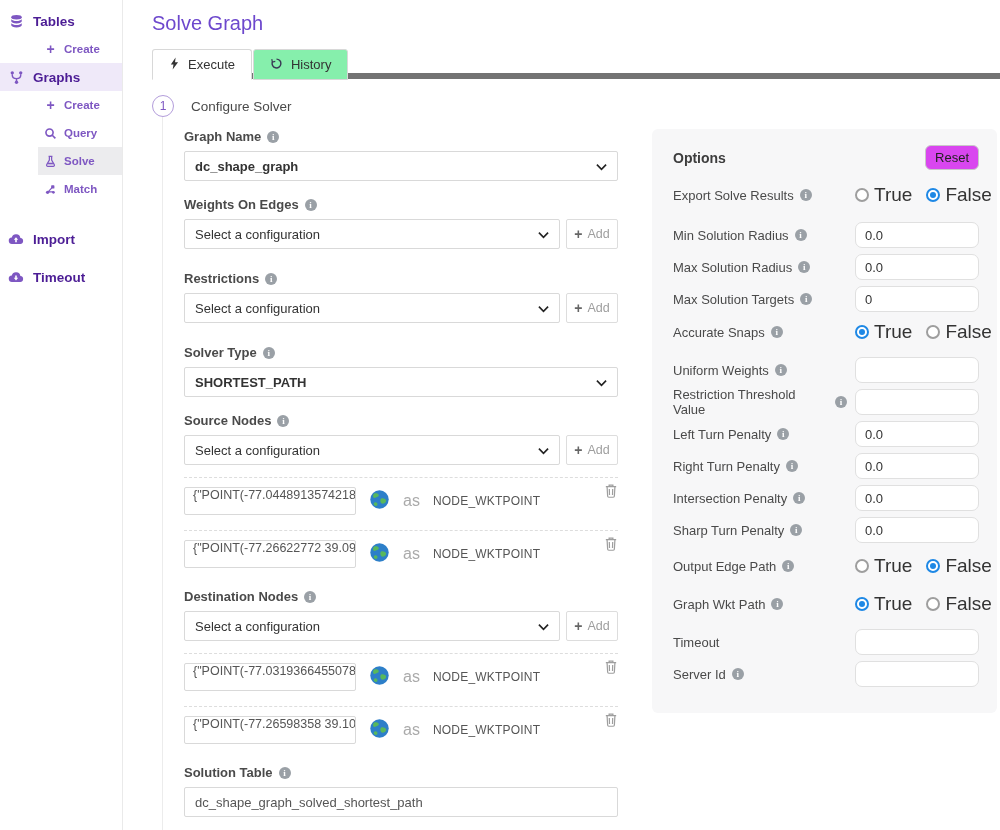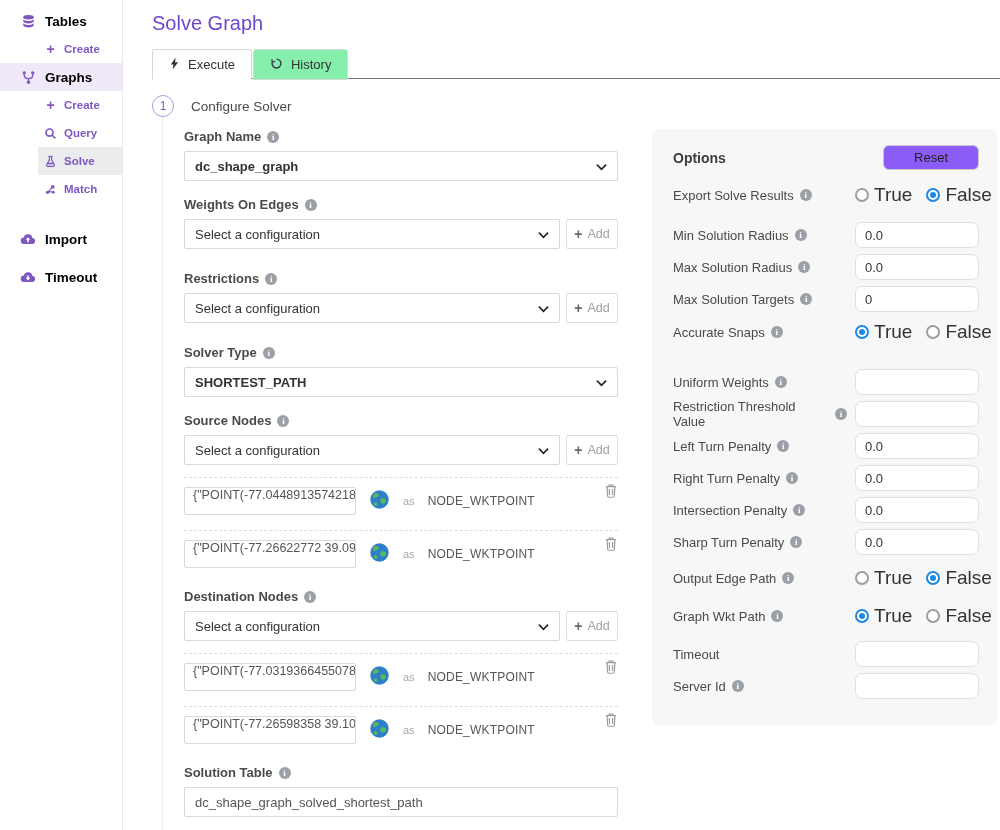--- a/index.html
+++ b/index.html
@@ -4,35 +4,35 @@
 <style>
   * { margin:0; padding:0; box-sizing:border-box; }
   html,body { width:1000px; height:830px; background:#fff; overflow:hidden;
     font-family:"Liberation Sans", sans-serif; color:#333; }
   .app { display:flex; width:1000px; height:830px; }
 
   
   .sidebar { width:123px; min-width:123px; height:830px; border-right:1px solid #eaeaea; padding-top:7px; background:#fff; }
   .side-row { height:28px; display:flex; align-items:center; cursor:pointer; }
   .side-row .ic { width:16px; height:16px; display:inline-flex; align-items:center; justify-content:center; }
-  .side-main { padding-left:20px; font-size:13.5px; font-weight:700; color:#000000; }
+  .side-main { padding-left:8px; font-size:13.5px; font-weight:700; color:#4c1d95; }
   .side-main .ic { margin-right:9px; }
   .side-main.active { background:#efe9f9; }
   .side-sub { padding-left:44px; font-size:11.5px; font-weight:700; color:#7e57c2; }
   .side-sub .ic { margin-right:7px; width:13px; height:13px; }
   .side-sub.active { background:#ececee; margin-left:38px; padding-left:6px; }
   .side-gap { height:22px; }
   .plus-glyph { color:#7e57c2; font-size:14px; font-weight:700; line-height:1; }
 
   
   .main { flex:1; padding:12px 0 0 29px; position:relative; }
   .page-title { font-size:20px; color:#6d48cd; margin-bottom:13px; }
 
   
-  .tabbar { position:relative; border-bottom:1px solid #737373; padding-left:0; display:flex; height:31px; }
+  .tabbar { position:relative; border-bottom:6px solid #737373; padding-left:0; display:flex; height:31px; }
   .tab { display:flex; align-items:center; gap:8px; padding:0 16px; font-size:13px; color:#333;
     border:1px solid #d8d8d8; border-radius:3px 3px 0 0; background:#86efac; cursor:pointer; position:relative; top:1px; height:31px; }
   .tab.active { background:#fff; border-bottom-color:#fff; font-weight:400; }
   .tab + .tab { margin-left:1px; }
 
   
   .step-head { display:flex; align-items:center; margin-top:16px; }
   .step-circle { width:22px; height:22px; border:1px solid #b39ddb; border-radius:50%; color:#7e57c2;
     font-size:12px; display:flex; align-items:center; justify-content:center; background:#fff; }
   .step-label { margin-left:17px; font-size:13.5px; color:#4a4a4a; }
@@ -55,29 +55,29 @@
   .add-btn { margin-left:6px; width:52px; height:30px; border:1px solid #ddd; border-radius:2px; background:#fff;
     display:flex; align-items:center; justify-content:center; gap:5px; font-size:12.5px; color:#9e9e9e; cursor:pointer; }
   .add-btn .plus-glyph { color:#666; }
   .tinput { width:100%; height:30px; border:1px solid #d9d9d9; border-radius:2px; padding:0 10px; font-size:13px; color:#555;
     font-family:"Liberation Sans", sans-serif; background:#fff; }
 
   .point-row { border-top:1px dashed #ddd; margin-top:12px; padding:9px 0 3px 0; display:flex; align-items:center; }
   .point-input { width:172px; height:28px; border:1px solid #d9d9d9; border-radius:2px; padding:0 8px; font-size:12.5px; color:#555;
     white-space:nowrap; overflow:hidden; font-family:"Liberation Sans", sans-serif; background:#fff; }
   .point-row .globe { margin-left:13px; }
-  .as-lbl { margin-left:13px; font-size:11px; color:#aaa; }
+  .as-lbl { margin-left:13px; font-size:16px; color:#aaa; }
   .ptype { margin-left:13px; font-size:12px; color:#555; letter-spacing:.2px; }
   .trash-btn { margin-left:auto; align-self:flex-start; margin-top:-4px; cursor:pointer; }
 
   
   .opt-head { display:flex; align-items:center; margin-bottom:10px; }
   .opt-title { font-size:14px; font-weight:700; color:#3d3d3d; }
-  .reset-btn { margin-left:auto; background:#8b5cf6; border:1px solid #c8c8c8; border-radius:6px; font-size:13px; color:#222;
-    padding:4px 30px; cursor:pointer; font-family:"Liberation Sans", sans-serif; }
+  .reset-btn { margin-left:auto; background:#d946ef; border:1px solid #c8c8c8; border-radius:6px; font-size:13px; color:#222;
+    padding:4px 9px; cursor:pointer; font-family:"Liberation Sans", sans-serif; }
   .opt-row { display:flex; align-items:center; min-height:30px; margin-bottom:2px; }
   .opt-row.radio-row { margin-bottom:7px; margin-top:3px; }
   .opt-label { flex:1; font-size:13px; color:#4a4a4a; display:flex; align-items:center; gap:6px; padding-right:8px; }
   .opt-ctl { width:124px; }
   .oinput { width:124px; height:26px; border:1px solid #e0e0e0; border-radius:7px; padding:0 9px; font-size:13px; color:#333;
     font-family:"Liberation Sans", sans-serif; background:#fff; }
   .radios { width:124px; display:flex; gap:14px; }
   .radio-opt { display:flex; align-items:center; gap:5px; font-size:19px; color:#333; cursor:pointer; }
   .rb { width:14px; height:14px; border:2px solid #9e9e9e; border-radius:50%; background:#fff; position:relative; }
   .radio-opt.checked .rb { border-color:#1e88e5; }
@@ -460,21 +460,21 @@
                   <span class="rb"></span>
                   <span>True</span>
                 </span>
               <span class="radio-opt">
                   <span class="rb"></span>
                   <span>False</span>
                 </span>
             </div>
           </div>
 
-          <div class="opt-row" style="margin-top:20px">
+          <div class="opt-row" style="margin-top:8px">
             <div class="opt-label">
               <span>Uniform Weights</span>
                 <span class="info-dot">i</span>
             </div>
             <input class="oinput" value="" style="">
           </div>
 
           <div class="opt-row">
             <div class="opt-label">
               <span>Restriction Threshold Value</span>

